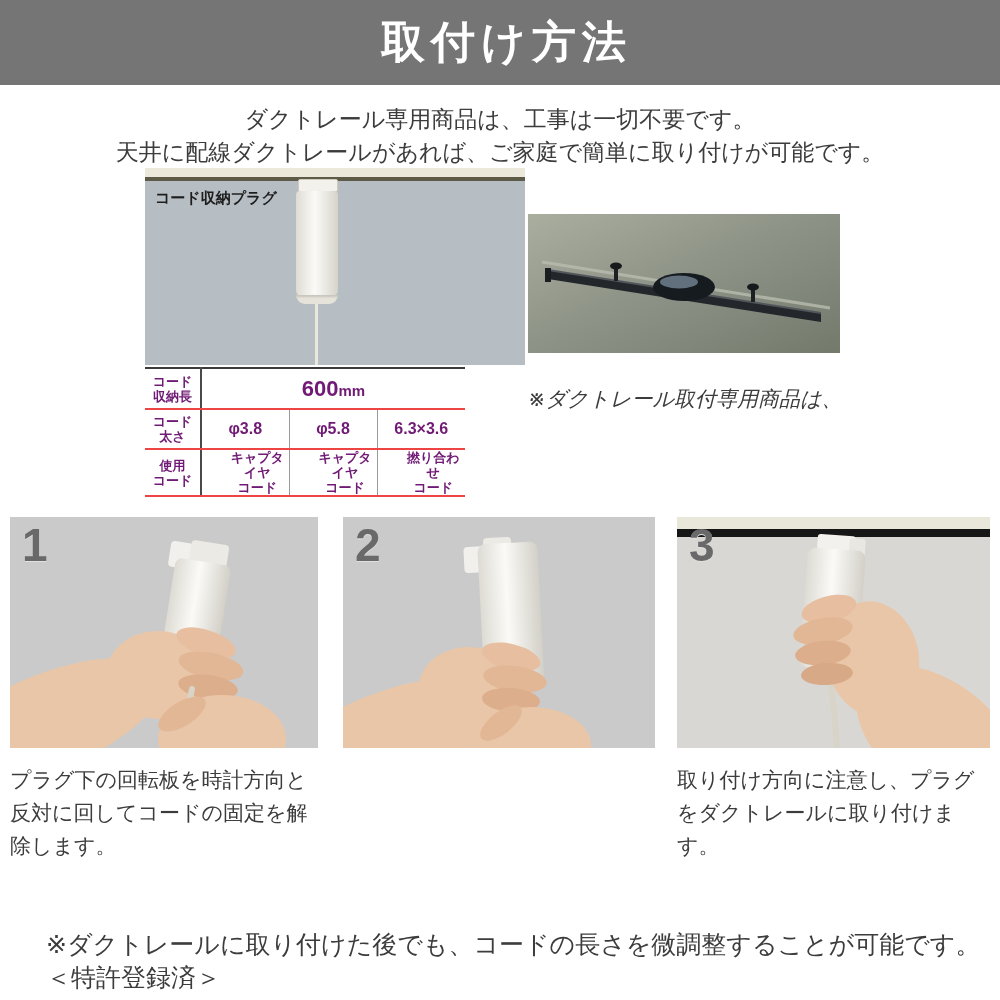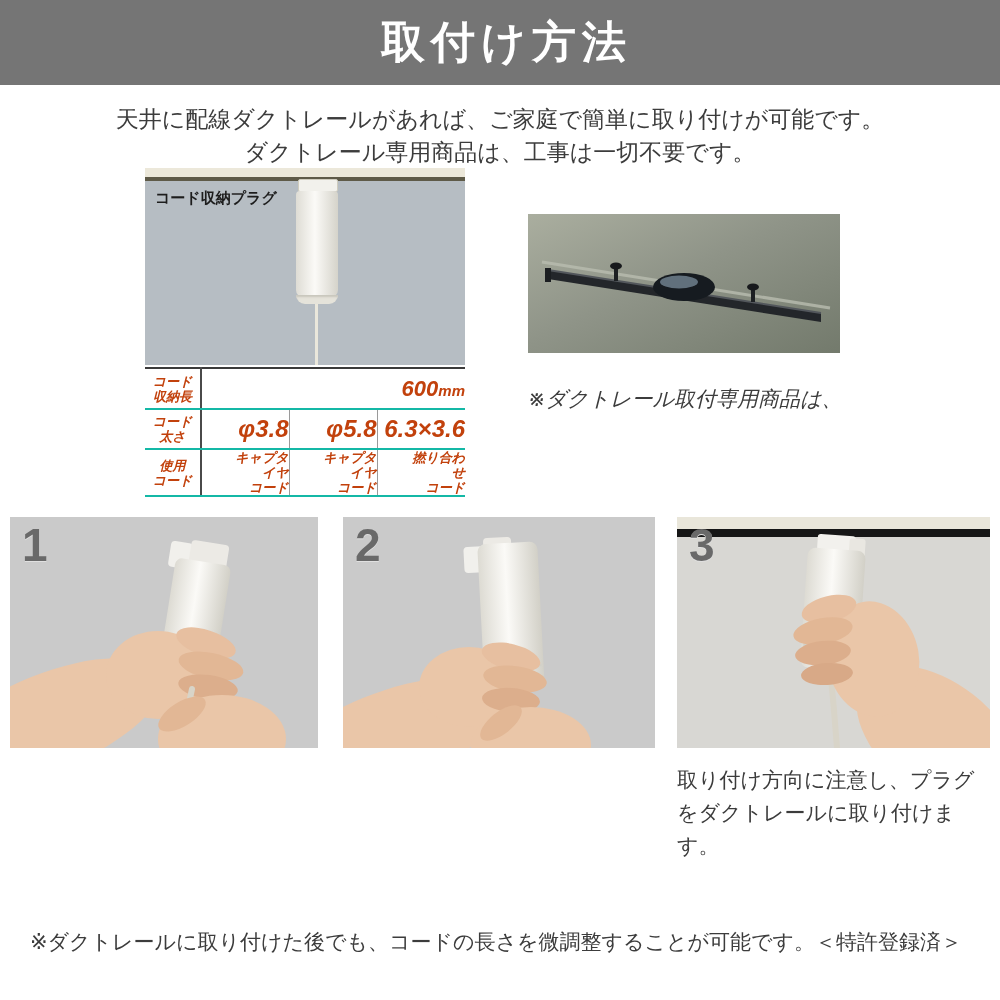--- a/index.html
+++ b/index.html
@@ -10,46 +10,46 @@
   
   .banner { position:absolute; top:0; left:0; width:1000px; height:85px; background:#757575;
             display:flex; align-items:center; justify-content:center;padding-left:13px; }
   .banner h1 { color:#fff; font-size:44px; font-weight:bold; letter-spacing:6px; }
 
   
   .intro { position:absolute; top:103px; left:0; width:1000px; text-align:center;
            font-size:23px; line-height:33px; color:#3c3c3c; }
 
   
-  .product-photo { position:absolute; left:145px; top:168px; width:320px; height:197px;
+  .product-photo { position:absolute; left:145px; top:168px; width:380px; height:197px;
                    background:#b6bdc3; overflow:hidden; }
   .pp-ceiling { position:absolute; top:0; left:0; width:100%; height:13px; background:#ece8da; }
   .pp-railline { position:absolute; top:9px; left:0; width:100%; height:4px; background:#5e5a48; }
   .pp-label { position:absolute; top:21px; left:10px; font-size:15px; font-weight:bold; color:#1d1d1d; }
   .pp-adapter { position:absolute; top:11px; left:153px; width:40px; height:13px;
                 background:#f2f1ec; border:1px solid #cfccbe; border-radius:2px; }
   .pp-body { position:absolute; top:23px; left:151px; width:42px; height:106px;
              background:linear-gradient(90deg,#dedcd4,#fbfaf7 45%,#d5d3ca);
              border-radius:4px 4px 7px 7px; }
   .pp-cap { position:absolute; top:127px; left:151px; width:42px; height:9px;
             background:#e5e3da; border-radius:0 0 12px 12px; box-shadow:inset 0 2px 2px #c9c7bd; }
   .pp-cord { position:absolute; top:136px; left:170px; width:3px; height:61px; background:#eae7db; }
 
   
   .spec-table { position:absolute; left:145px; top:367px; width:320px;
                 border-collapse:collapse; table-layout:fixed; }
   .spec-table th, .spec-table td { text-align:center; vertical-align:middle; white-space:pre-line;
-                border-top:2px solid #3a3a3a; border-bottom:2px solid #14b8a6; color:#c2410c;font-style:italic; }
+                border-top:2px solid #3a3a3a; border-bottom:2px solid #ef4444; color:#701a75; }
   .spec-table th { width:56px; font-size:13px; line-height:15px; font-weight:bold;
                    border-right:2px solid #4a4a4a; }
-  .spec-table td { border-right:1px solid #9a9a9a; font-weight:bold;text-align:right; }
+  .spec-table td { border-right:1px solid #9a9a9a; font-weight:bold; }
   .spec-table td:last-child { border-right:none; }
   .r1 { height:41px; } .r2 { height:40px; } .r3 { height:44px; }
   .v600 { font-size:22px; font-weight:bold; } .vmm { font-size:15px; font-weight:bold; }
-  .r2 td { font-size:24px; }
+  .r2 td { font-size:16px; }
   .r3 td { font-size:13px; line-height:15px;padding-left:24px; }
 
   
   .rail-photo { position:absolute; left:528px; top:214px; width:312px; height:139px;
                 background:linear-gradient(155deg,#aaae9f 0%,#8f9488 45%,#737a6c 100%); }
 
   
   .rail-note { position:absolute; left:528px; top:381px; font-size:21px; line-height:36px; color:#3c3c3c;font-style:italic; }
   .rail-note .indent { padding-left:24px; }
 
@@ -61,34 +61,34 @@
   .step-photo { position:relative; height:231px; overflow:hidden; background:#cacaca; }
   .step-1 .step-photo { width:308px; }
   .step-2 .step-photo { width:312px; }
   .step-3 .step-photo { width:313px; background:#d8d7d3; }
   .step-num { position:absolute; top:5px; left:12px; font-size:46px; font-weight:bold;
               color:#696969; line-height:1; text-shadow:0 1px 0 #e0e0e0; }
   .caption { margin-top:15px; font-size:21px; line-height:33px; color:#3c3c3c; }
   .step-3 .caption { width:318px; }
 
   
-  .footnote { position:absolute; left:30px; top:928px; font-size:21px; color:#3c3c3c; }
+  .footnote { position:absolute; left:46px; top:928px; font-size:25px; color:#3c3c3c; }
 </style>
 </head>
 <body>
 
 <div class="page">
 
   <header class="banner">
     <h1>取付け方法</h1>
   </header>
 
   <div class="intro">
+    <div>ダクトレール専用商品は、工事は一切不要です。</div>
     <div>天井に配線ダクトレールがあれば、ご家庭で簡単に取り付けが可能です。</div>
-    <div>ダクトレール専用商品は、工事は一切不要です。</div>
   </div>
 
   <figure class="product-photo">
     <div class="pp-ceiling"></div>
     <div class="pp-railline"></div>
     <div class="pp-adapter"></div>
     <div class="pp-body"></div>
     <div class="pp-cap"></div>
     <div class="pp-cord"></div>
     <figcaption class="pp-label">コード収納プラグ</figcaption>
@@ -160,20 +160,21 @@
         <ellipse cx="148" cy="158" rx="52" ry="44" fill="#eac6a8"></ellipse>
         <ellipse cx="196" cy="126" rx="31" ry="13" fill="#e7bfa0" transform="rotate(18 196 126)"></ellipse>
         <ellipse cx="201" cy="149" rx="33" ry="13" fill="#e2b795" transform="rotate(12 201 149)"></ellipse>
         <ellipse cx="198" cy="170" rx="30" ry="12" fill="#dcae8c" transform="rotate(8 198 170)"></ellipse>
         <path d="M182 172 q-6 28 -12 59" stroke="#d8d4c8" stroke-width="6" fill="none" stroke-linecap="round"></path>
         <ellipse cx="212" cy="222" rx="64" ry="44" fill="#eac6a8"></ellipse>
         <ellipse cx="172" cy="197" rx="27" ry="12" fill="#e2b795" transform="rotate(-32 172 197)"></ellipse>
       </svg>
       <span class="step-num">1</span>
     </figure>
+    <p class="caption">プラグ下の回転板を時計方向と反対に回してコードの固定を解除します。</p>
   </section>
 
   <section class="step step-2">
     <figure class="step-photo">
       <svg width="312" height="231" viewBox="0 0 312 231">
         <defs>
           <linearGradient id="cyl2" x1="0" y1="0" x2="1" y2="0">
             <stop offset="0" stop-color="#dddbd3"></stop>
               <stop offset="0.45" stop-color="#fbfaf7"></stop>
               <stop offset="1" stop-color="#d2d0c7"></stop>

